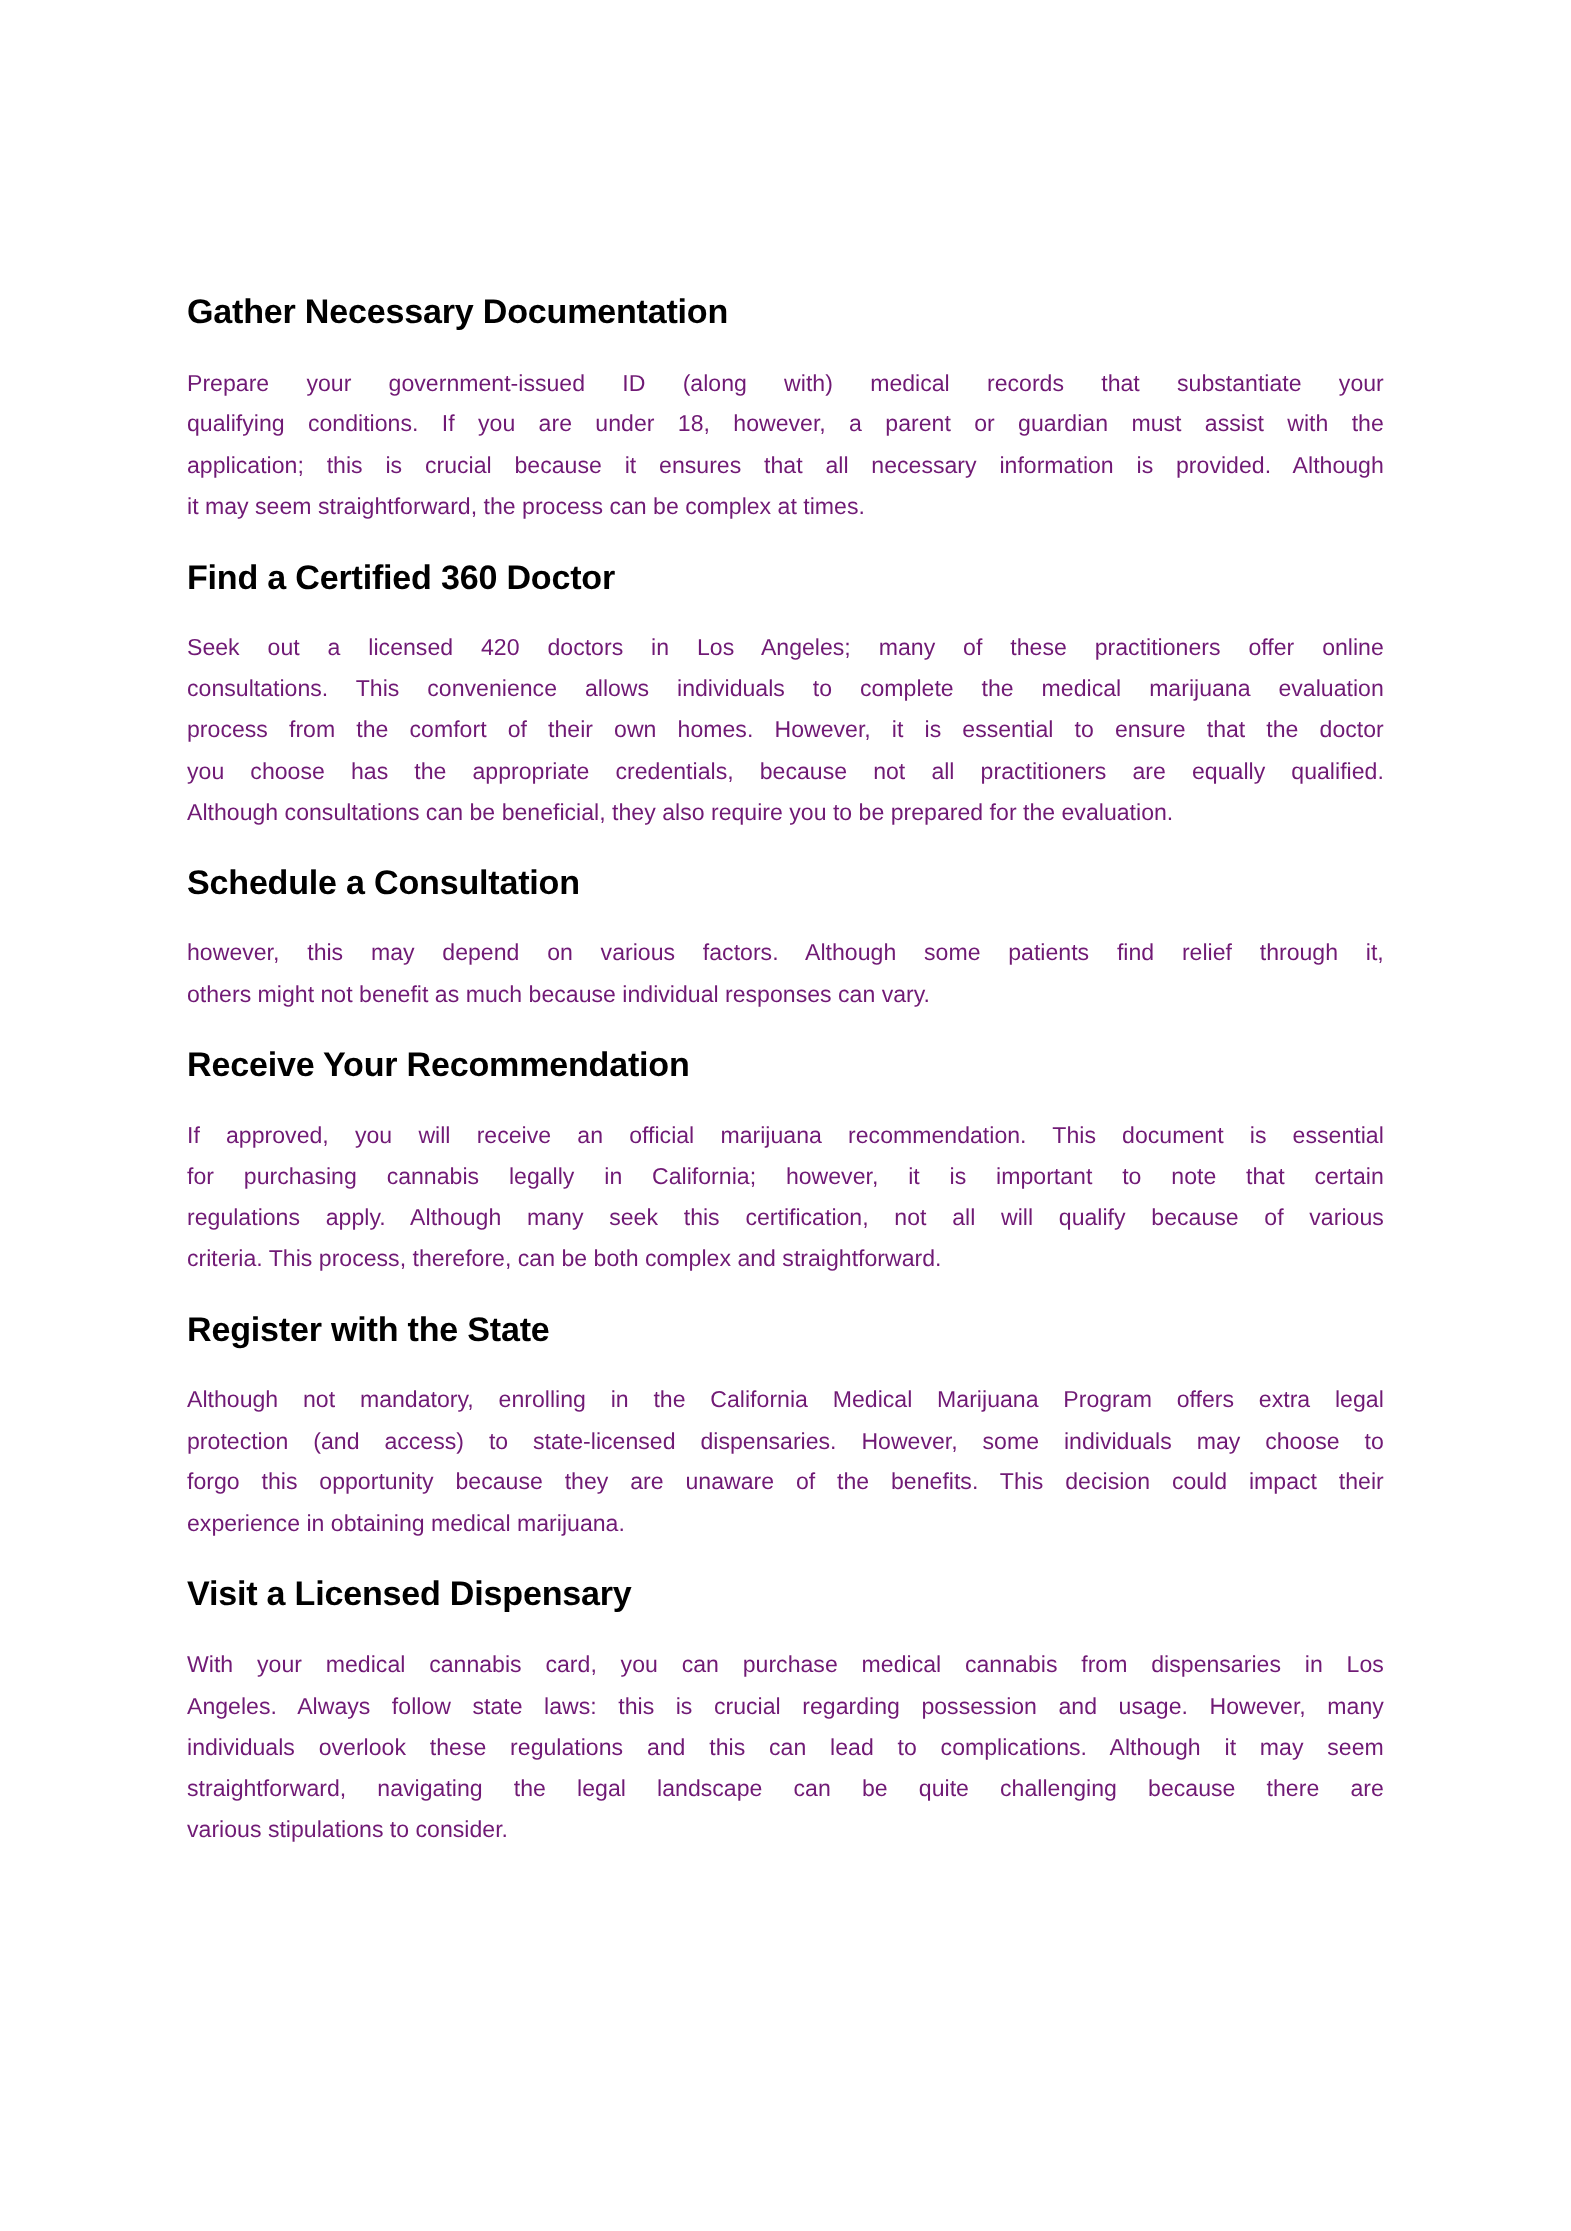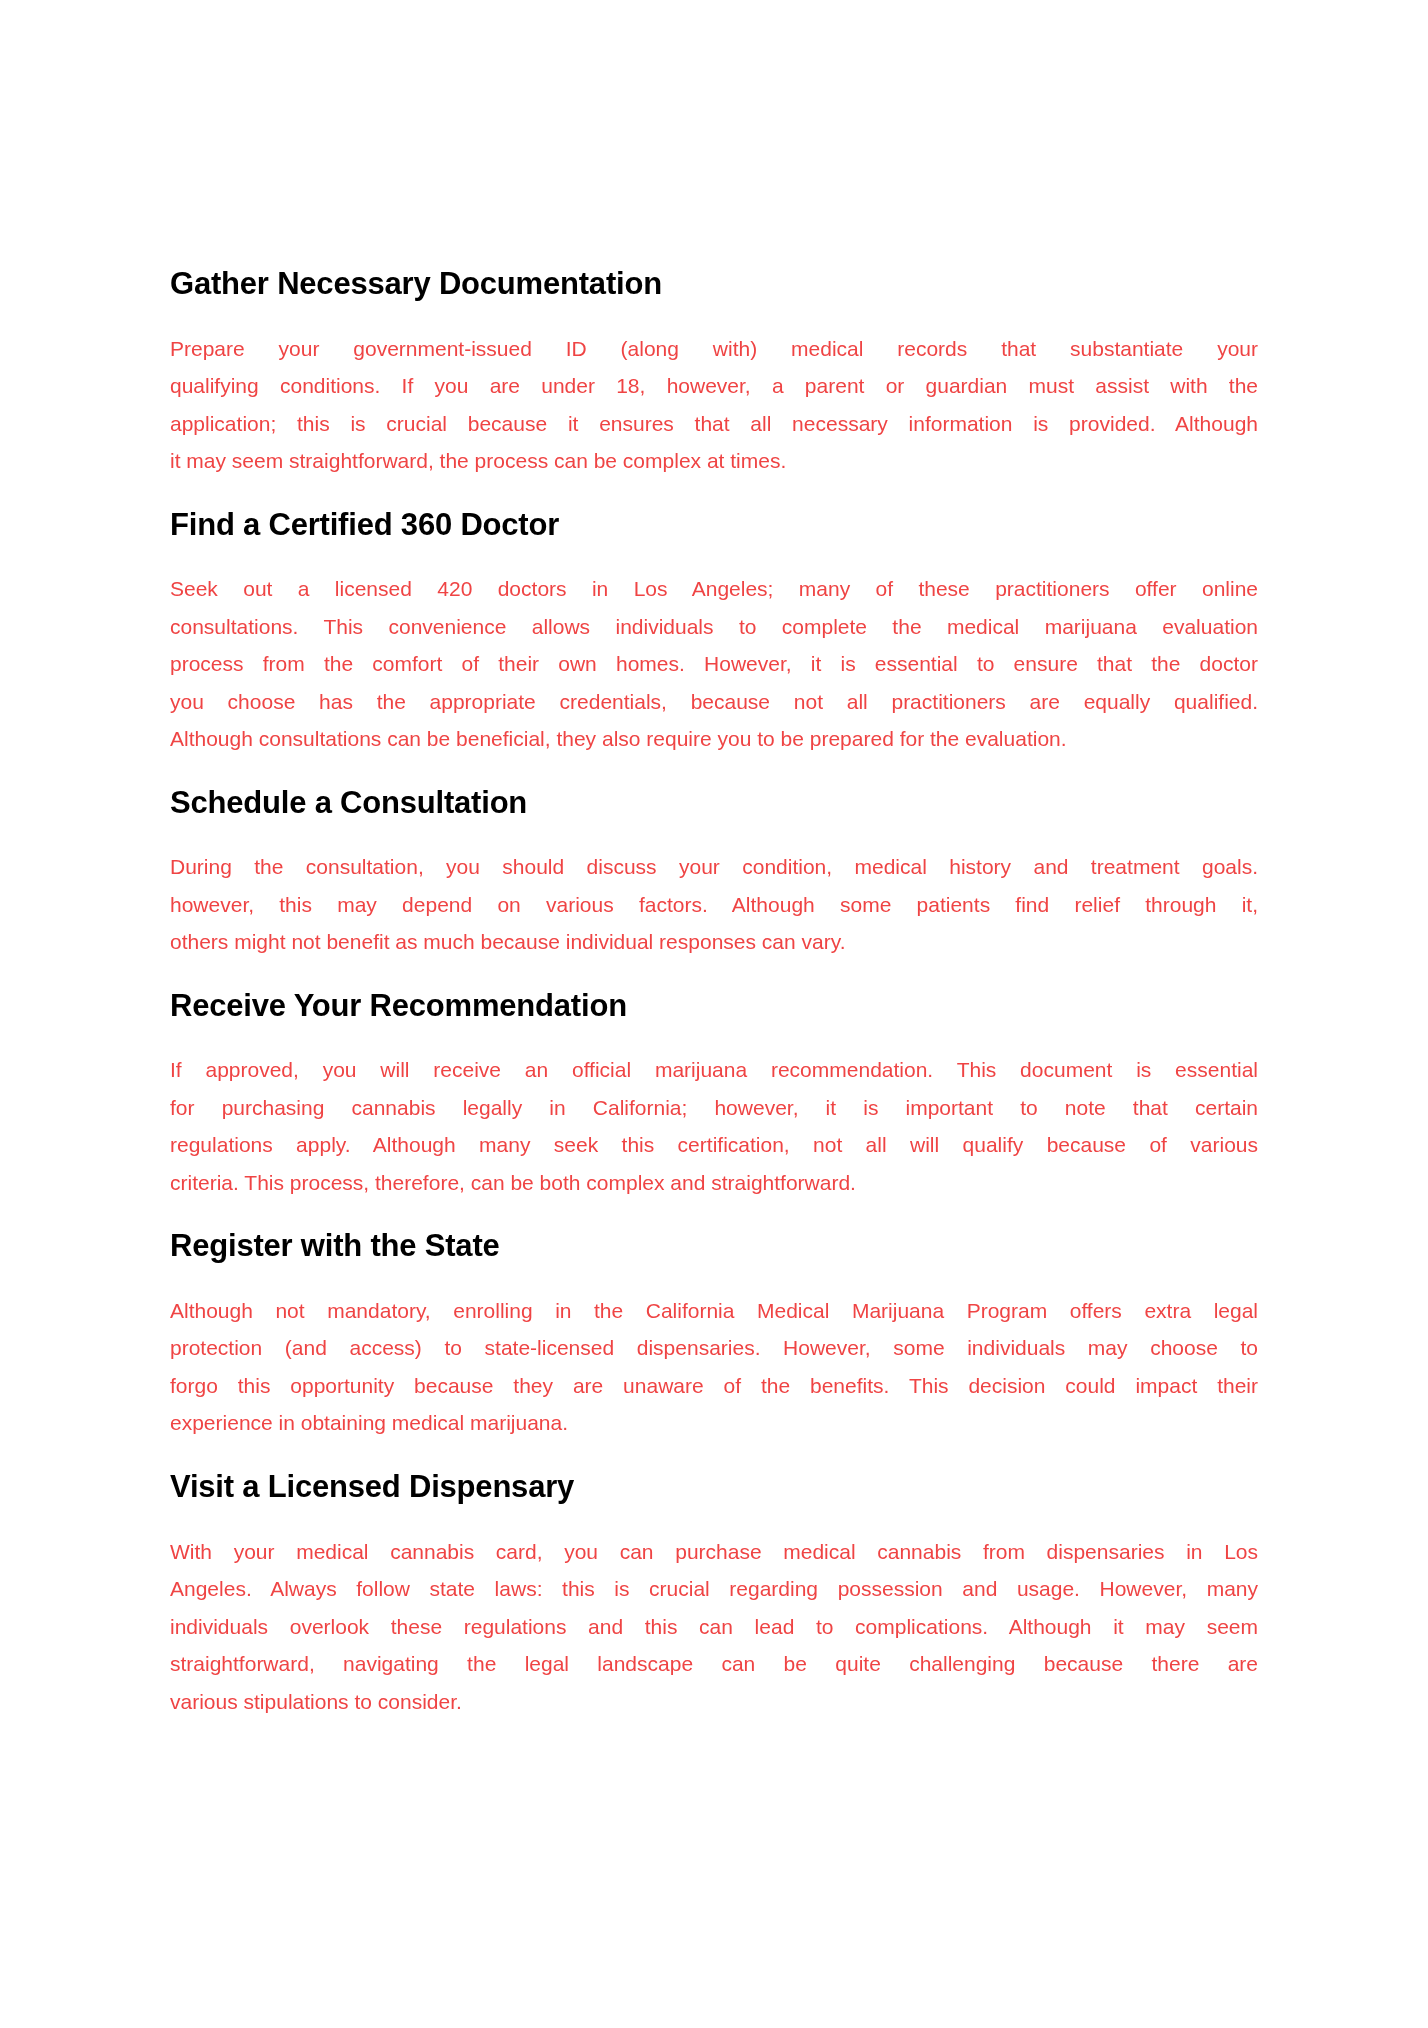--- a/index.html
+++ b/index.html
@@ -43,21 +43,21 @@
   .section-body {
     margin-top: 25.6px;
   }
   .line {
     font-size: 21px;
     line-height: 37.5px;
     height: 37.5px;
     white-space: nowrap;
     text-align: justify;
     text-align-last: justify;
-    color: #ef4444;
+    color: #701a75;
   }
   .line.last {
     text-align: right;
     text-align-last: left;
   }
 </style>
 </head>
 <body>
 
 <div class="page">
@@ -80,21 +80,20 @@
         <div class="line">consultations. This convenience allows individuals to complete the medical marijuana evaluation</div>
         <div class="line">process from the comfort of their own homes. However, it is essential to ensure that the doctor</div>
         <div class="line">you choose has the appropriate credentials, because not all practitioners are equally qualified.</div>
         <div class="line last">Although consultations can be beneficial, they also require you to be prepared for the evaluation.</div>
       </div>
     </section>
 
     <section class="section">
       <h2 class="section-heading">Schedule a Consultation</h2>
       <div class="section-body">
-        <div class="line">During the consultation, you should discuss your condition, medical history and treatment goals.</div>
         <div class="line">however, this may depend on various factors. Although some patients find relief through it,</div>
         <div class="line last">others might not benefit as much because individual responses can vary.</div>
       </div>
     </section>
 
     <section class="section">
       <h2 class="section-heading">Receive Your Recommendation</h2>
       <div class="section-body">
         <div class="line">If approved, you will receive an official marijuana recommendation. This document is essential</div>
         <div class="line">for purchasing cannabis legally in California; however, it is important to note that certain</div>

